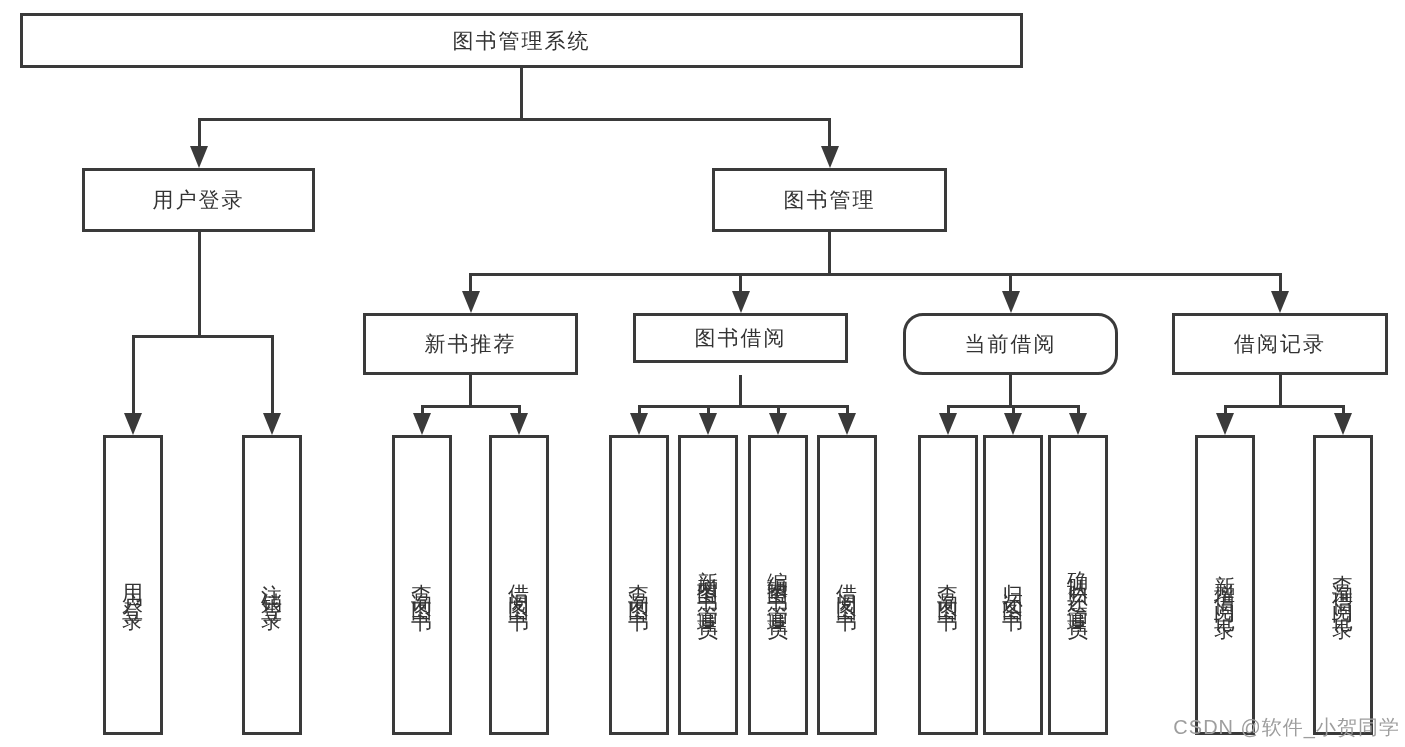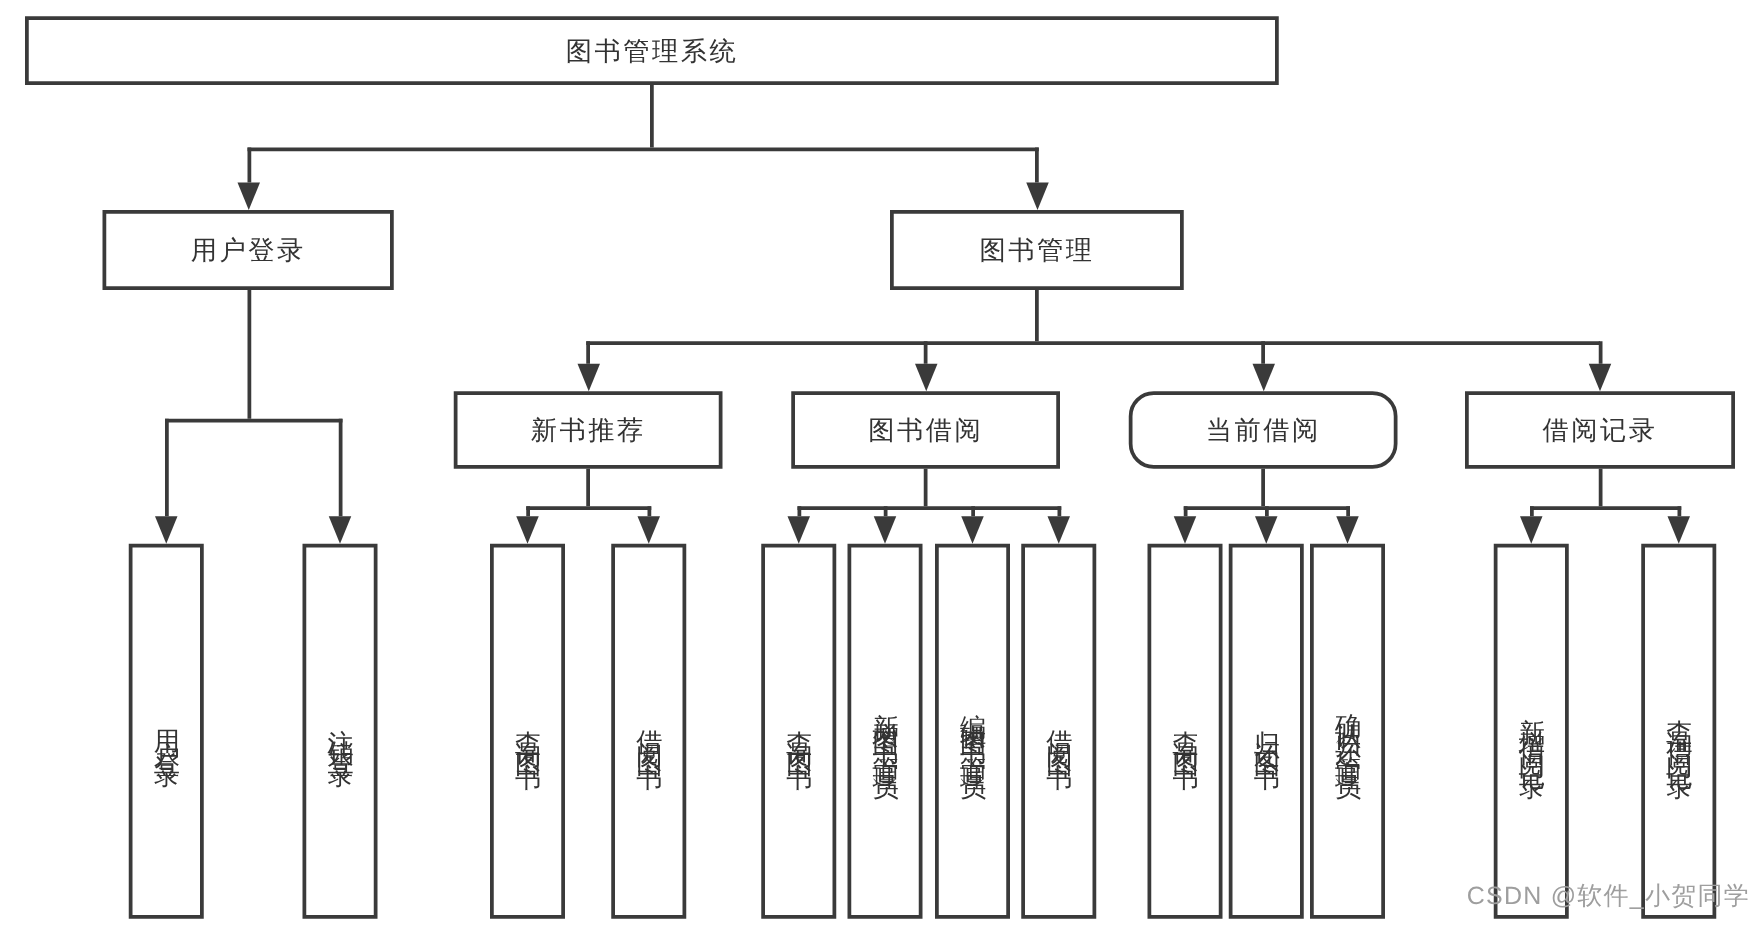--- a/index.html
+++ b/index.html
@@ -29,40 +29,40 @@
   .vline{position:absolute;width:3px;background:#3a3a3a;}
   .hline{position:absolute;height:3px;background:#3a3a3a;}
   .arrow{
     position:absolute;width:0;height:0;
     border-left:9px solid transparent;
     border-right:9px solid transparent;
     border-top:22px solid #3a3a3a;
   }
   .watermark{
     position:absolute;
-    right:5px;bottom:17px;
+    right:5px;bottom:6px;
     font-size:20px;
     color:#9e9e9e;
     letter-spacing:1px;
     white-space:nowrap;
     margin-top:32px;
   }
 </style>
 </head>
 <body>
 
 <div class="stage">
 
   <div class="box box-h" style="left:20px;top:13px;width:1003px;height:55px;">图书管理系统</div>
 
   <div class="box box-h" style="left:82px;top:168px;width:233px;height:64px;">用户登录</div>
   <div class="box box-h" style="left:712px;top:168px;width:235px;height:64px;">图书管理</div>
 
   <div class="box box-h" style="left:363px;top:313px;width:215px;height:62px;">新书推荐</div>
-  <div class="box box-h" style="left:633px;top:313px;width:215px;height:62px;">图书借阅</div>
+  <div class="box box-h" style="left:633px;top:313px;width:215px;height:50px;">图书借阅</div>
   <div class="box box-h" style="left:903px;top:313px;width:215px;height:62px;border-radius:20px;">当前借阅</div>
   <div class="box box-h" style="left:1172px;top:313px;width:216px;height:62px;">借阅记录</div>
 
   <div class="box box-v" style="left:103px;top:435px;width:60px;height:300px;">用户登录</div>
   <div class="box box-v" style="left:242px;top:435px;width:60px;height:300px;">注销登录</div>
 
   <div class="box box-v" style="left:392px;top:435px;width:60px;height:300px;">查询图书</div>
   <div class="box box-v" style="left:489px;top:435px;width:60px;height:300px;">借阅图书</div>
 
   <div class="box box-v" style="left:609px;top:435px;width:60px;height:300px;">查询图书</div>

